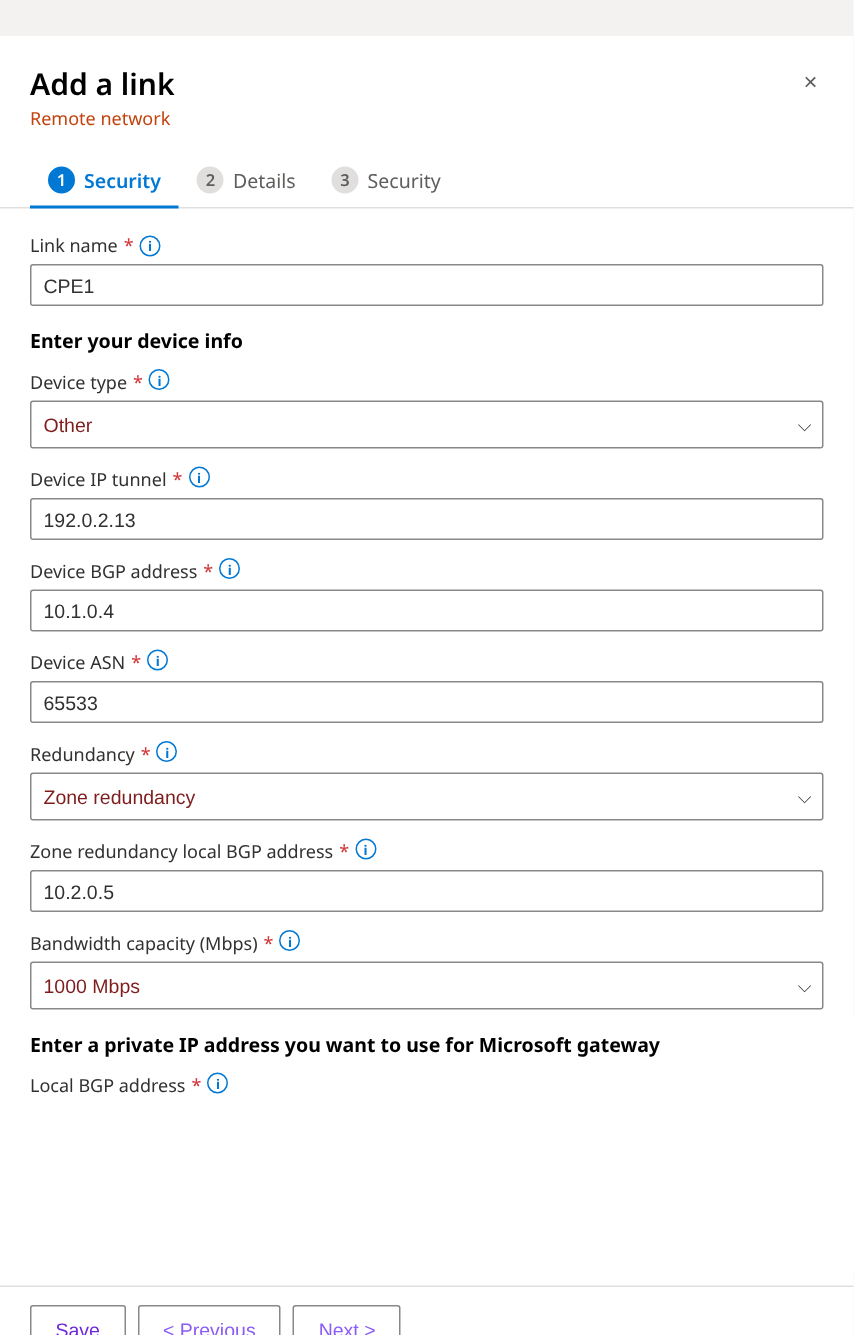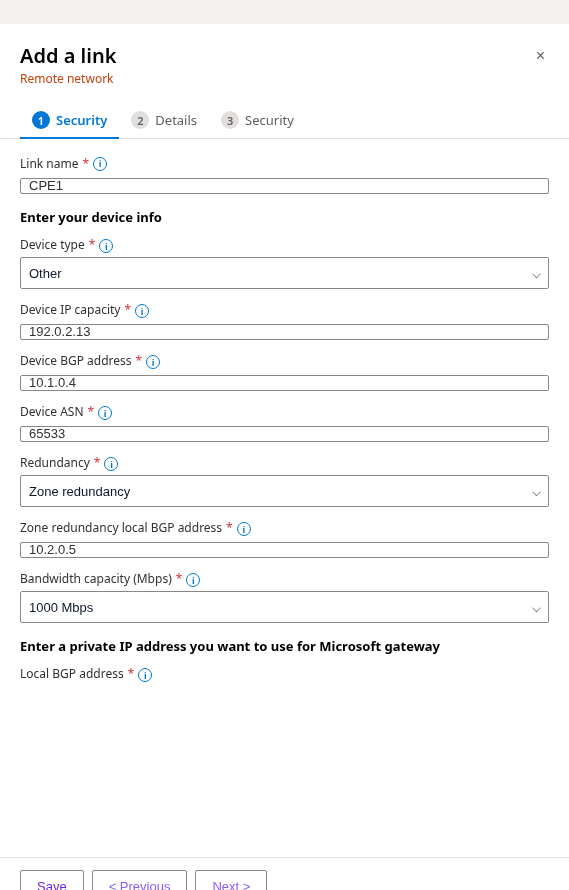--- a/index.html
+++ b/index.html
@@ -103,21 +103,21 @@
       margin-top: 14px;
     }
     .form-field {
       margin-bottom: 12px;
     }
     .field-label {
       font-size: 12px;
       color: #323130;
       margin-bottom: 4px;
       display: flex;
-      align-items: flex-end;
+      align-items: flex-start;
       gap: 4px;
     }
     .required-star {
       color: #d13438;
     }
     .info-icon {
       width: 14px;
       height: 14px;
       border-radius: 50%;
       border: 1px solid #0078d4;
@@ -125,39 +125,39 @@
       display: inline-flex;
       align-items: center;
       justify-content: center;
       font-size: 9px;
       font-weight: 700;
       cursor: pointer;
       flex-shrink: 0;
     }
     .form-input {
       width: 100%;
-      height: 16px;
+      height: 28px;
       border: 1px solid #8a8886;
       border-radius: 2px;
       padding: 0 8px;
       font-size: 13px;
       color: #323130;
       outline: none;
     }
     .form-select-wrapper {
       position: relative;
     }
     .form-select {
       width: 100%;
       height: 32px;
       border: 1px solid #8a8886;
       border-radius: 2px;
       padding: 0 30px 0 8px;
       font-size: 13px;
-      color: #0f172a;
+      color: #7f1d1d;
       background: #fff;
       appearance: none;
       outline: none;
       cursor: pointer;
     }
     .select-chevron {
       position: absolute;
       right: 8px;
       top: 50%;
       transform: translateY(-50%);
@@ -255,21 +255,21 @@
             <option>Cisco</option>
             <option>Palo Alto</option>
             <option>Fortinet</option>
           </select>
           <span class="select-chevron">⌵</span>
         </div>
       </div>
 
       <div class="form-field">
         <div class="field-label">
-          <span>Device IP capacity</span>
+          <span>Device IP tunnel</span>
           <span class="required-star">*</span>
           <span class="info-icon">i</span>
         </div>
         <input type="text" class="form-input" value="192.0.2.13" style="">
       </div>
 
       <div class="form-field">
         <div class="field-label">
           <span>Device BGP address</span>
           <span class="required-star">*</span>

